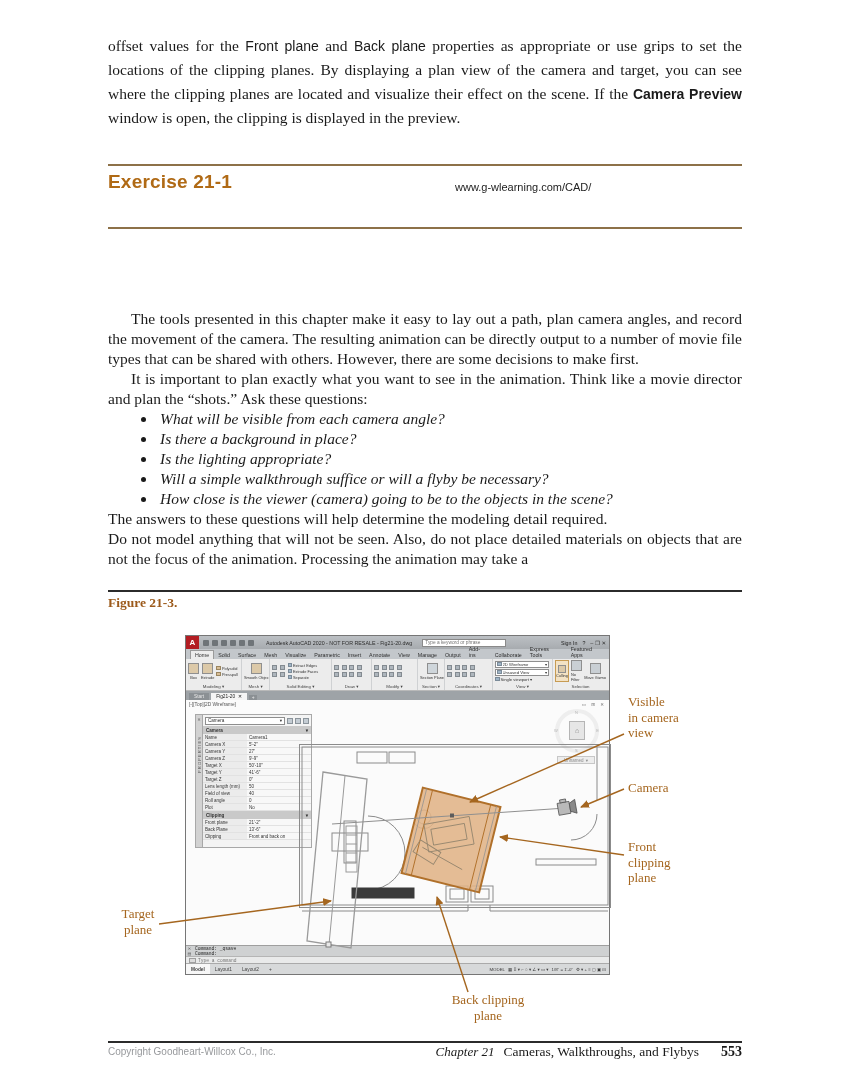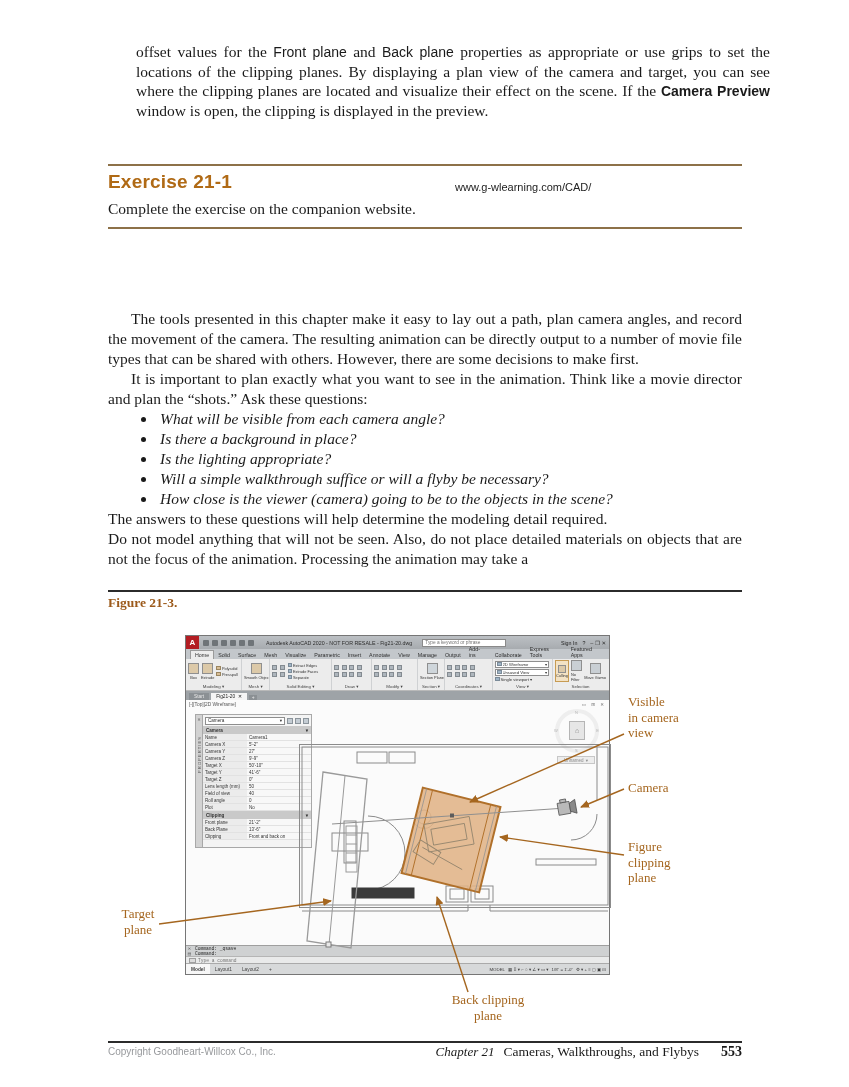--- a/index.html
+++ b/index.html
@@ -1,22 +1,22 @@
 <!DOCTYPE html>
 <html><head>
 <meta charset="utf-8">
 <style>
   * { margin:0; padding:0; box-sizing:border-box; }
   html,body { background:#e8e8e8; }
   .page { position:relative; width:849px; height:1087px; background:#ffffff; margin:0 auto;
           font-family:"Liberation Serif", serif; color:#1a1a1a; overflow:hidden; }
 
   
-  .intro { position:absolute; left:108px; top:42px; width:634px;
-           font-size:15.5px; line-height:19px; text-align:justify;margin-left:28px; }
+  .intro { position:absolute; left:108px; top:34px; width:634px;
+           font-size:15.5px; line-height:24px; text-align:justify; }
   .propname { font-family:"Liberation Sans", sans-serif; font-size:14px; }
   .boldui   { font-family:"Liberation Sans", sans-serif; font-size:14px; font-weight:bold; }
 
   
   .ex-rule { position:absolute; left:108px; width:634px; height:2px; background:#8d7148; }
   .ex-title { position:absolute; left:108px; top:171px; font-family:"Liberation Sans", sans-serif;
               font-weight:bold; font-size:19px; color:#b06a15; letter-spacing:.2px; }
   .ex-url { position:absolute; left:455px; top:181px; font-family:"Liberation Sans", sans-serif;
             font-size:11px; color:#222; }
   .ex-body { position:absolute; left:108px; top:200px; font-size:15.5px; }
@@ -157,21 +157,20 @@
 </head>
 <body>
 
 <div class="page">
 
   <p class="intro"><span>offset values for the </span><span class="propname">Front plane</span><span> and </span><span class="propname">Back plane</span><span> properties as appropriate or use grips to set the locations of the clipping planes. By displaying a plan view of the camera and target, you can see where the clipping planes are located and visualize their effect on the scene. If the </span><span class="boldui">Camera Preview</span><span> window is open, the clipping is displayed in the preview.</span></p>
 
   <div class="ex-rule" style="top:164px;"></div>
   <div class="ex-title">Exercise 21-1</div>
   <div class="ex-url">www.g-wlearning.com/CAD/</div>
-  <div class="ex-body">Complete the exercise on the companion website.</div>
   <div class="ex-rule" style="top:227px;"></div>
 
 
   <div class="body-block">
     <p class="ind">The tools presented in this chapter make it easy to lay out a path, plan camera angles, and record the movement of the camera. The resulting animation can be directly output to a number of movie file types that can be shared with others. However, there are some decisions to make first.</p>
     <p class="ind">It is important to plan exactly what you want to see in the animation. Think like a movie director and plan the “shots.” Ask these questions:</p>
     <ul>
       <li>What will be visible from each camera angle?</li>
       <li>Is there a background in place?</li>
       <li>Is the lighting appropriate?</li>
@@ -603,21 +602,21 @@
 
     <div class="ann" style="left:628px; top:64px;">
       <div>Visible</div>
       <div>in camera</div>
       <div>view</div>
     </div>
     <div class="ann" style="left:628px; top:150px;">
       <div>Camera</div>
     </div>
     <div class="ann" style="left:628px; top:209px;">
-      <div>Figure</div>
+      <div>Front</div>
       <div>clipping</div>
       <div>plane</div>
     </div>
     <div class="ann" style="left:107px; top:276px; width:62px; text-align:center;">
       <div>Target</div>
       <div>plane</div>
     </div>
     <div class="ann" style="left:428px; top:362px; width:120px; text-align:center;">
       <div>Back clipping</div>
       <div>plane</div>

